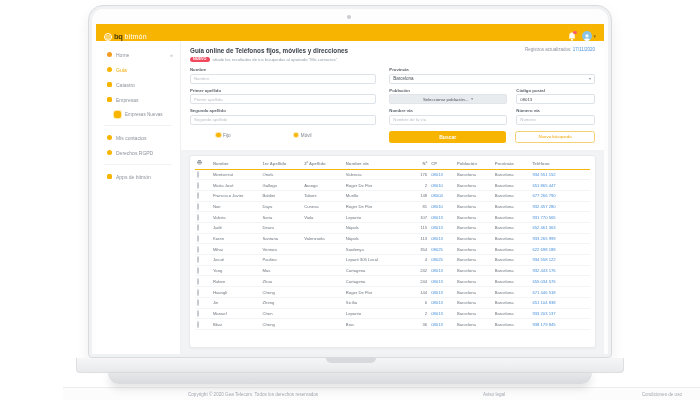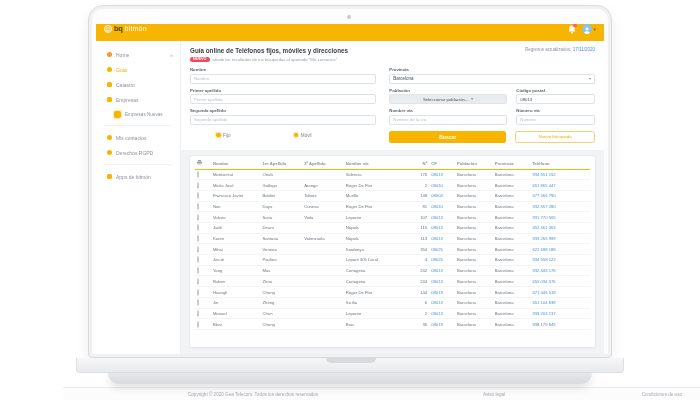--- a/index.html
+++ b/index.html
@@ -28,21 +28,21 @@
     background:#d7d9dc; border-radius:0 0 5px 5px; }
   .laptop-base-bottom { position:absolute; left:108px; top:373px; width:484px; height:11px;
     background:linear-gradient(#e6e7e9,#d8dadd); border-radius:0 0 12px 12px;
     box-shadow:0 4px 8px rgba(0,0,0,.12); }
 
   
   .screen { position:absolute; left:96px; top:24px; width:508px; height:330px;
     background:#ffffff; overflow:hidden; font-size:4.5px; color:#6e757d; }
 
   
-  .appbar { height:17px; background:#f7b501; display:flex; align-items:flex-start;
+  .appbar { height:17px; background:#f7b501; display:flex; align-items:flex-end;
     padding:0 8px; }
   .logo { display:flex; align-items:center; gap:2px; }
   .logo-at { width:8px; height:8px; border:1px solid #fff; border-radius:50%;
     color:#fff; font-size:5.5px; display:flex; align-items:center; justify-content:center; }
   .logo-bq { font-size:7.5px; font-weight:bold; color:#4a3b07; letter-spacing:-.3px; }
   .logo-name { font-size:7px; color:#fff; letter-spacing:.2px; }
   .appbar-right { margin-left:auto; display:flex; align-items:center; gap:6px; }
   .bell-wrap { position:relative; width:8px; height:9px; }
   .bell-badge { position:absolute; right:-1px; top:-1px; width:3.5px; height:3.5px;
     background:#ff5a6e; border-radius:50%; }

